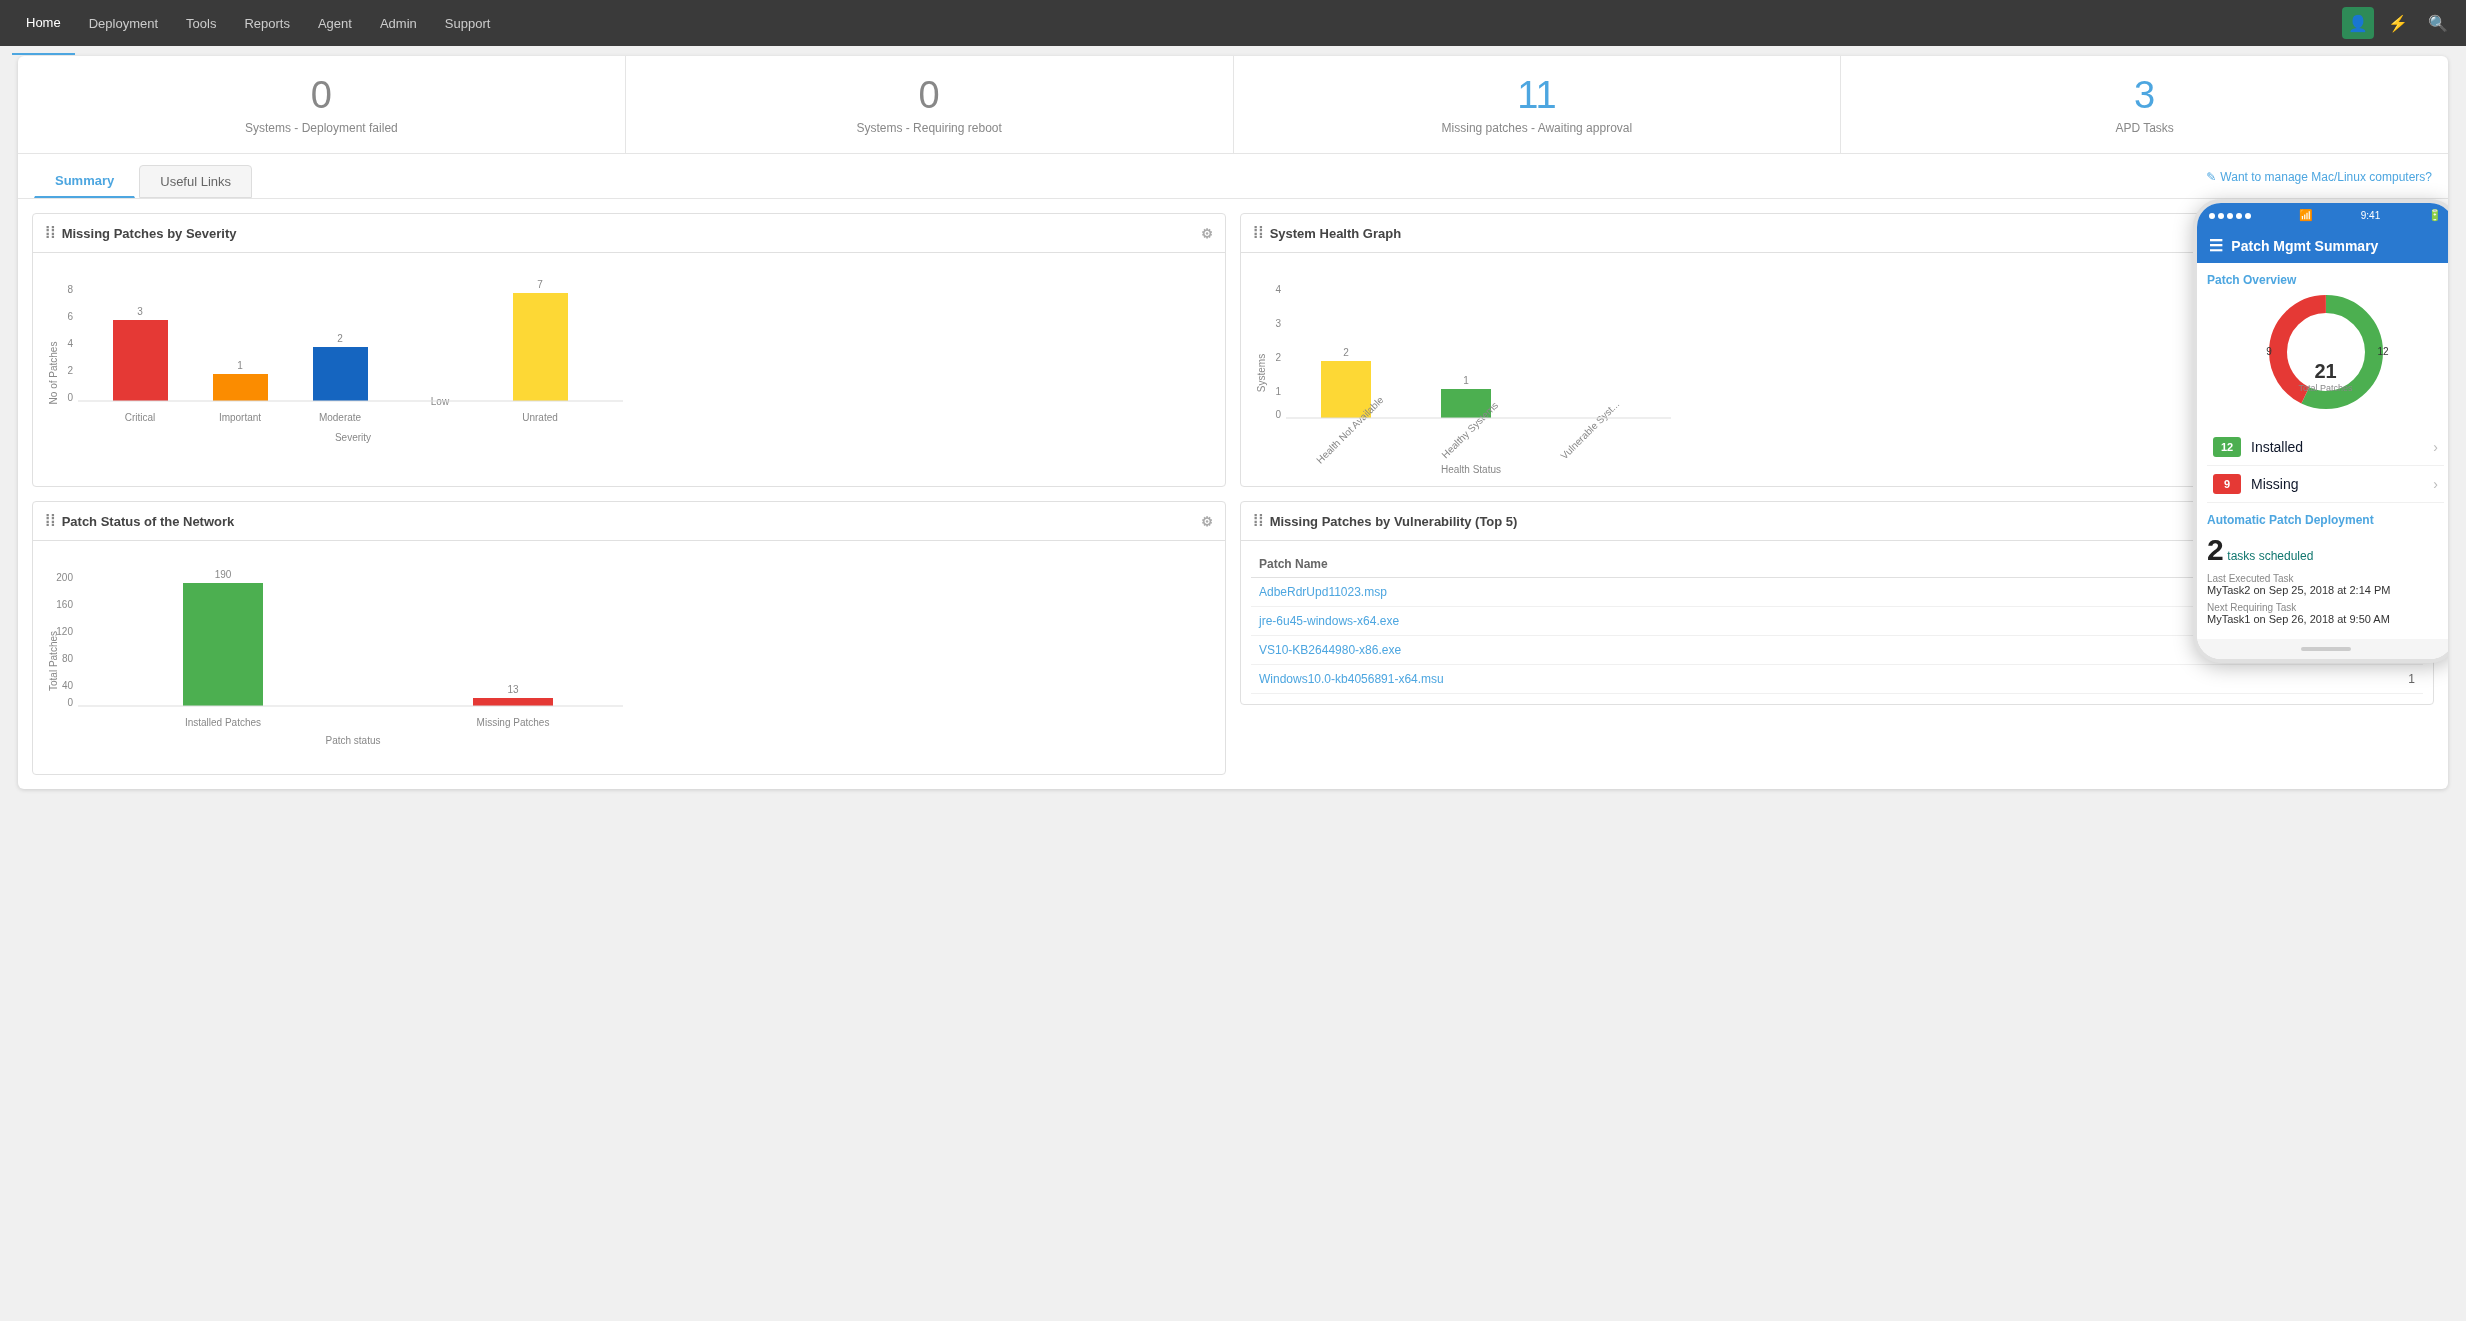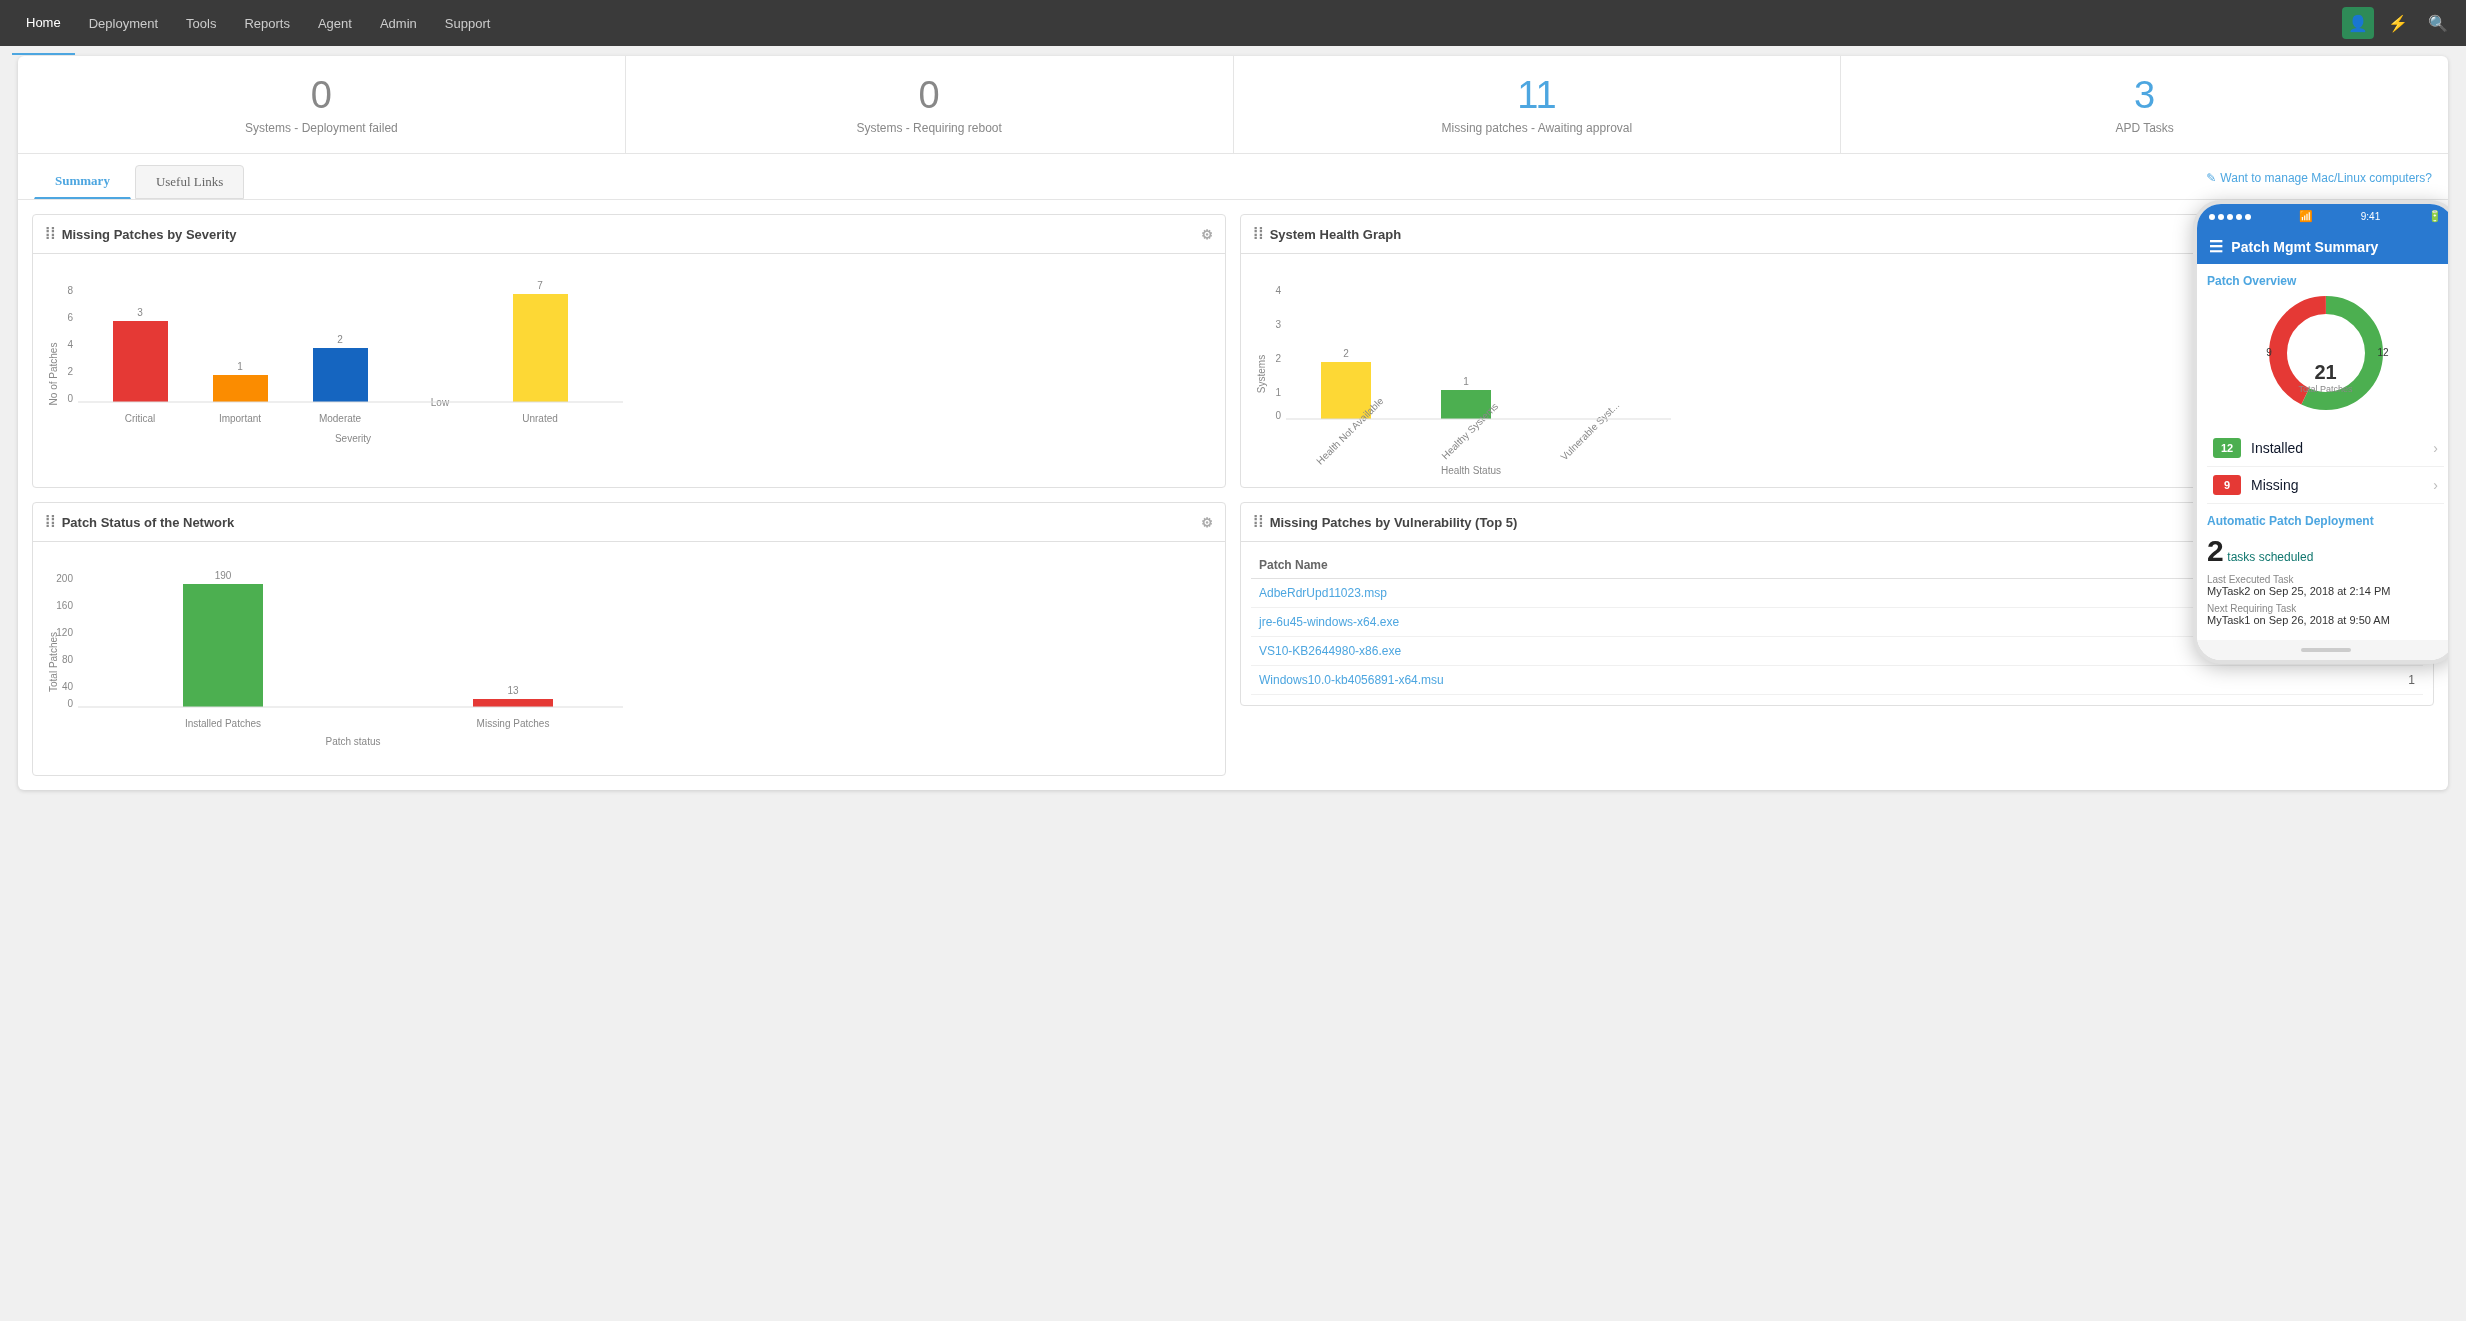--- a/index.html
+++ b/index.html
@@ -84,21 +84,20 @@
       padding: 10px 16px 0;
       border-bottom: 1px solid #e5e5e5;
       position: relative;
     }
     .tab {
       padding: 8px 20px;
       cursor: pointer;
       font-size: 13px;
       border-radius: 4px 4px 0 0;
       border: 1px solid transparent;
-      font-family: Liberation Serif, serif;
     }
     .tab.active {
       color: #4da6e0;
       border-bottom: 2px solid #4da6e0;
       font-weight: bold;
     }
     .tab.inactive {
       color: #666;
       background: #f5f5f5;
       border: 1px solid #ddd;

